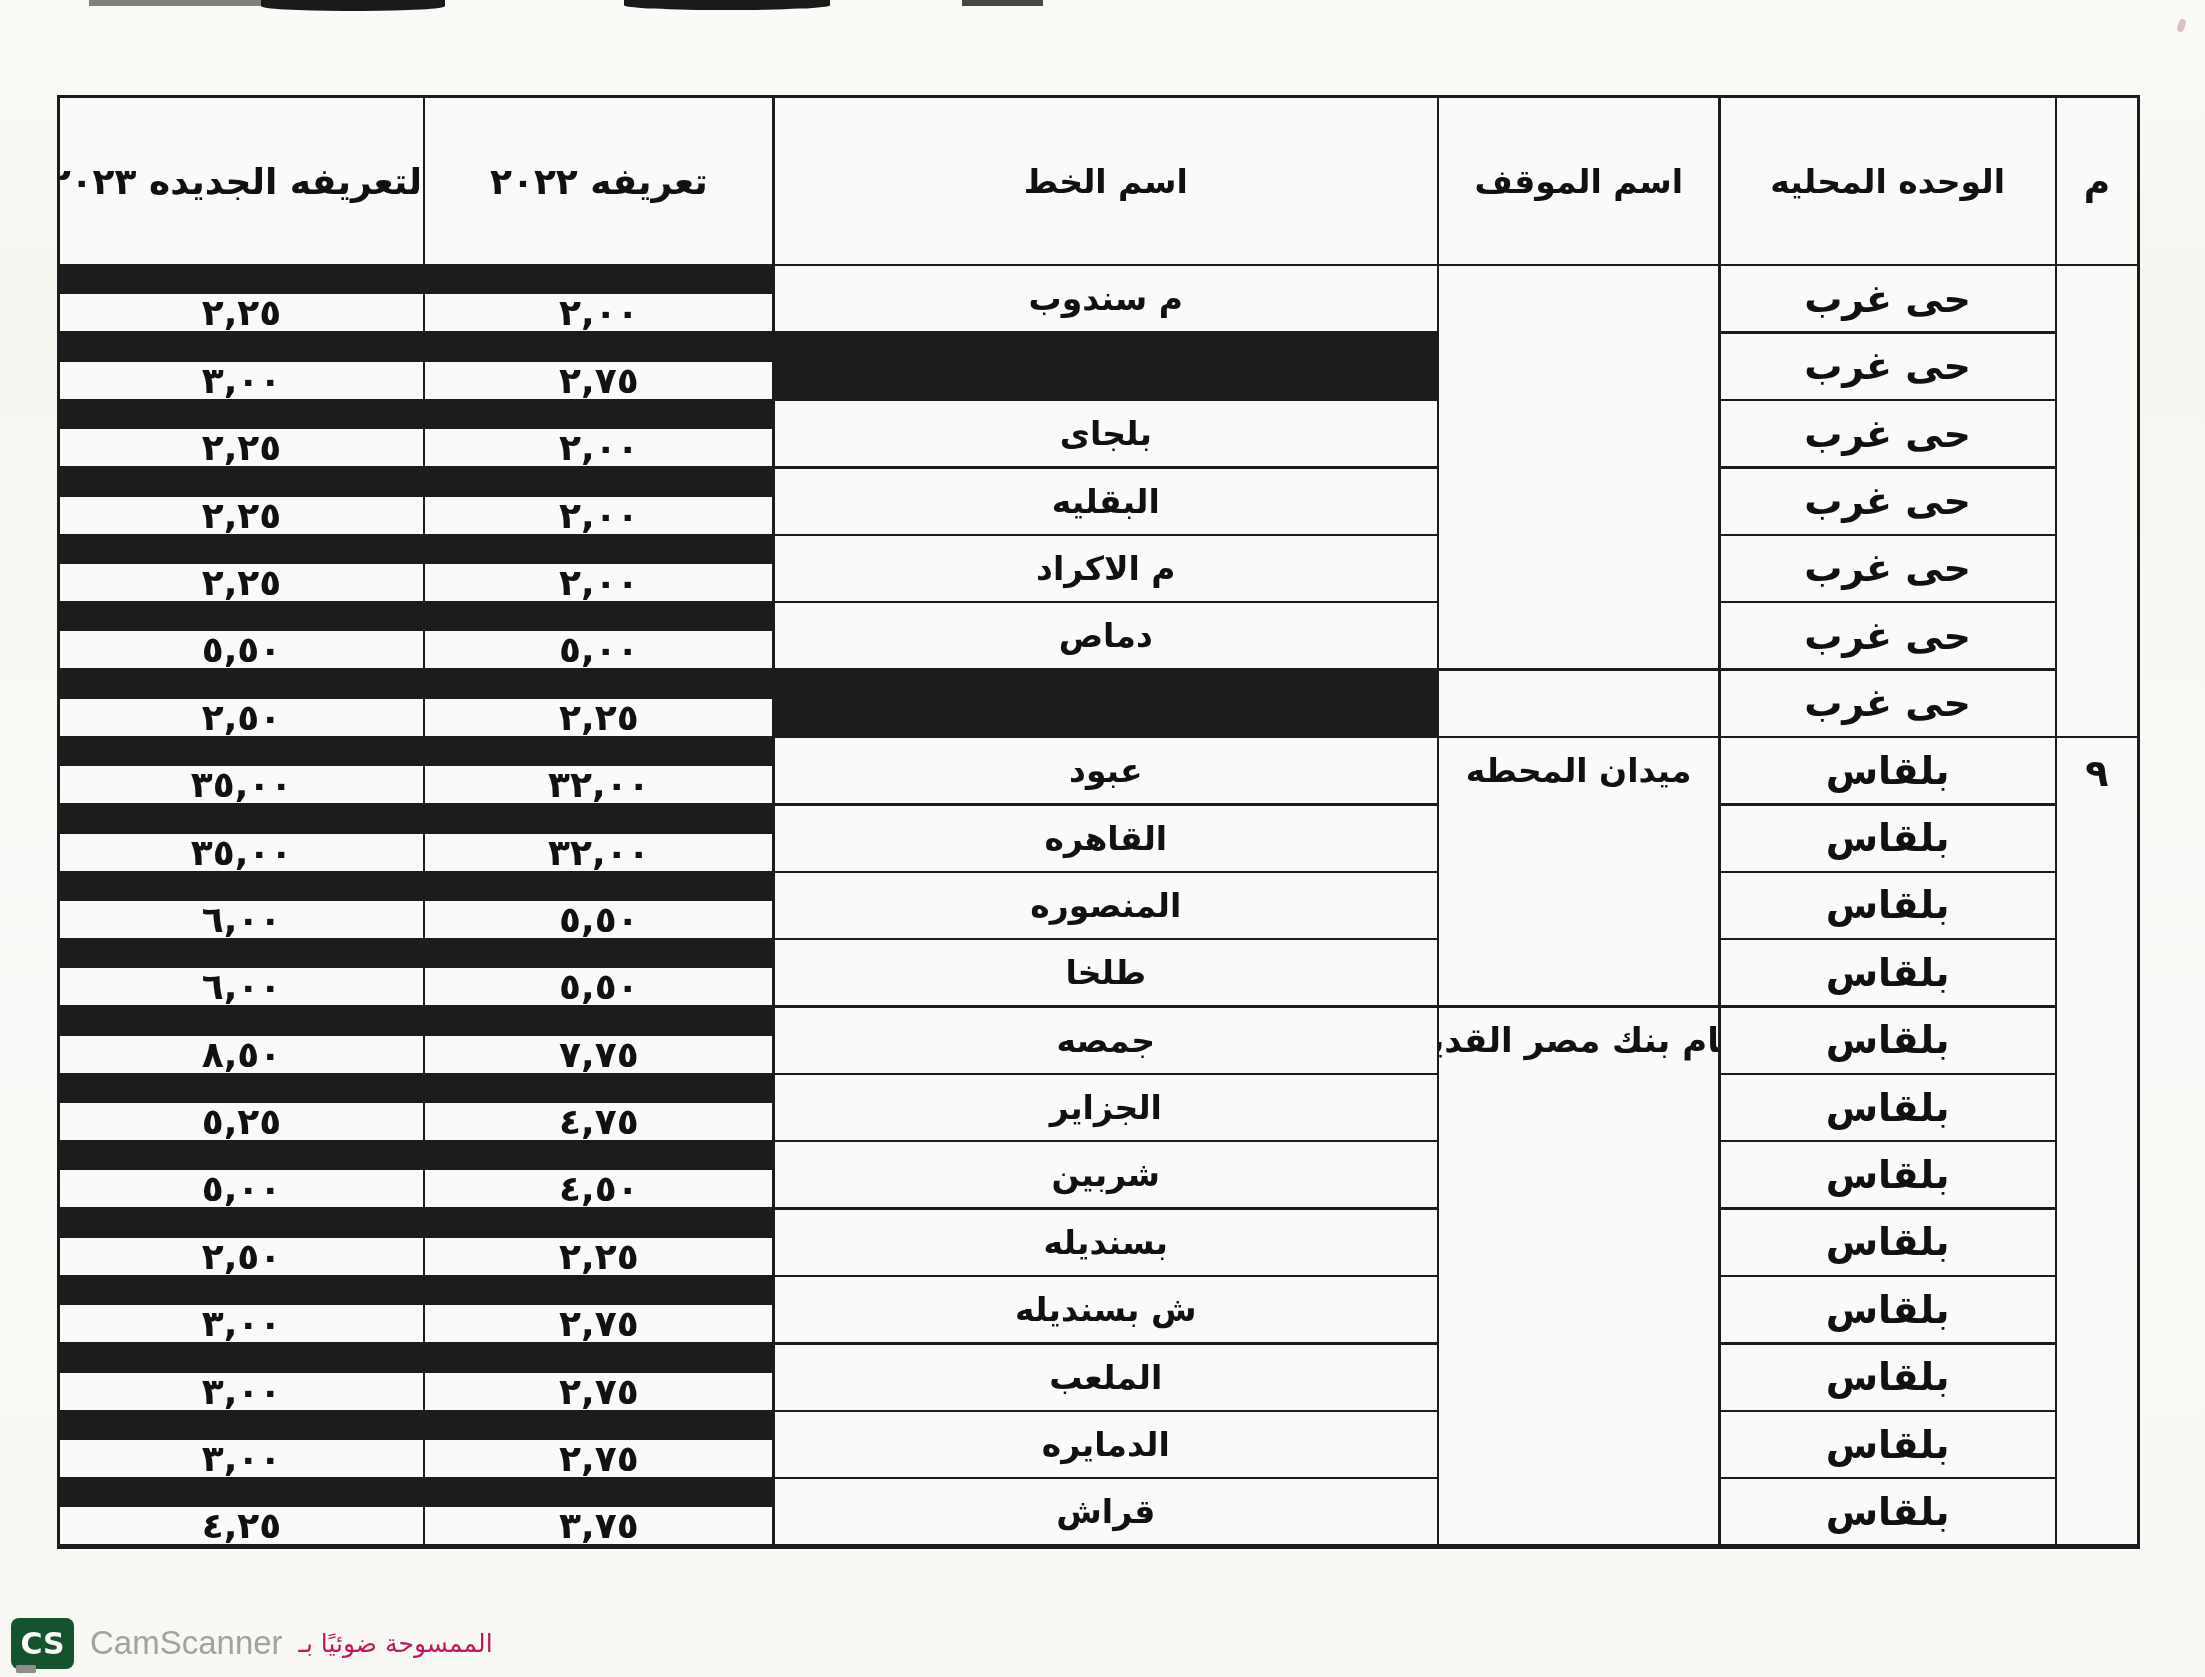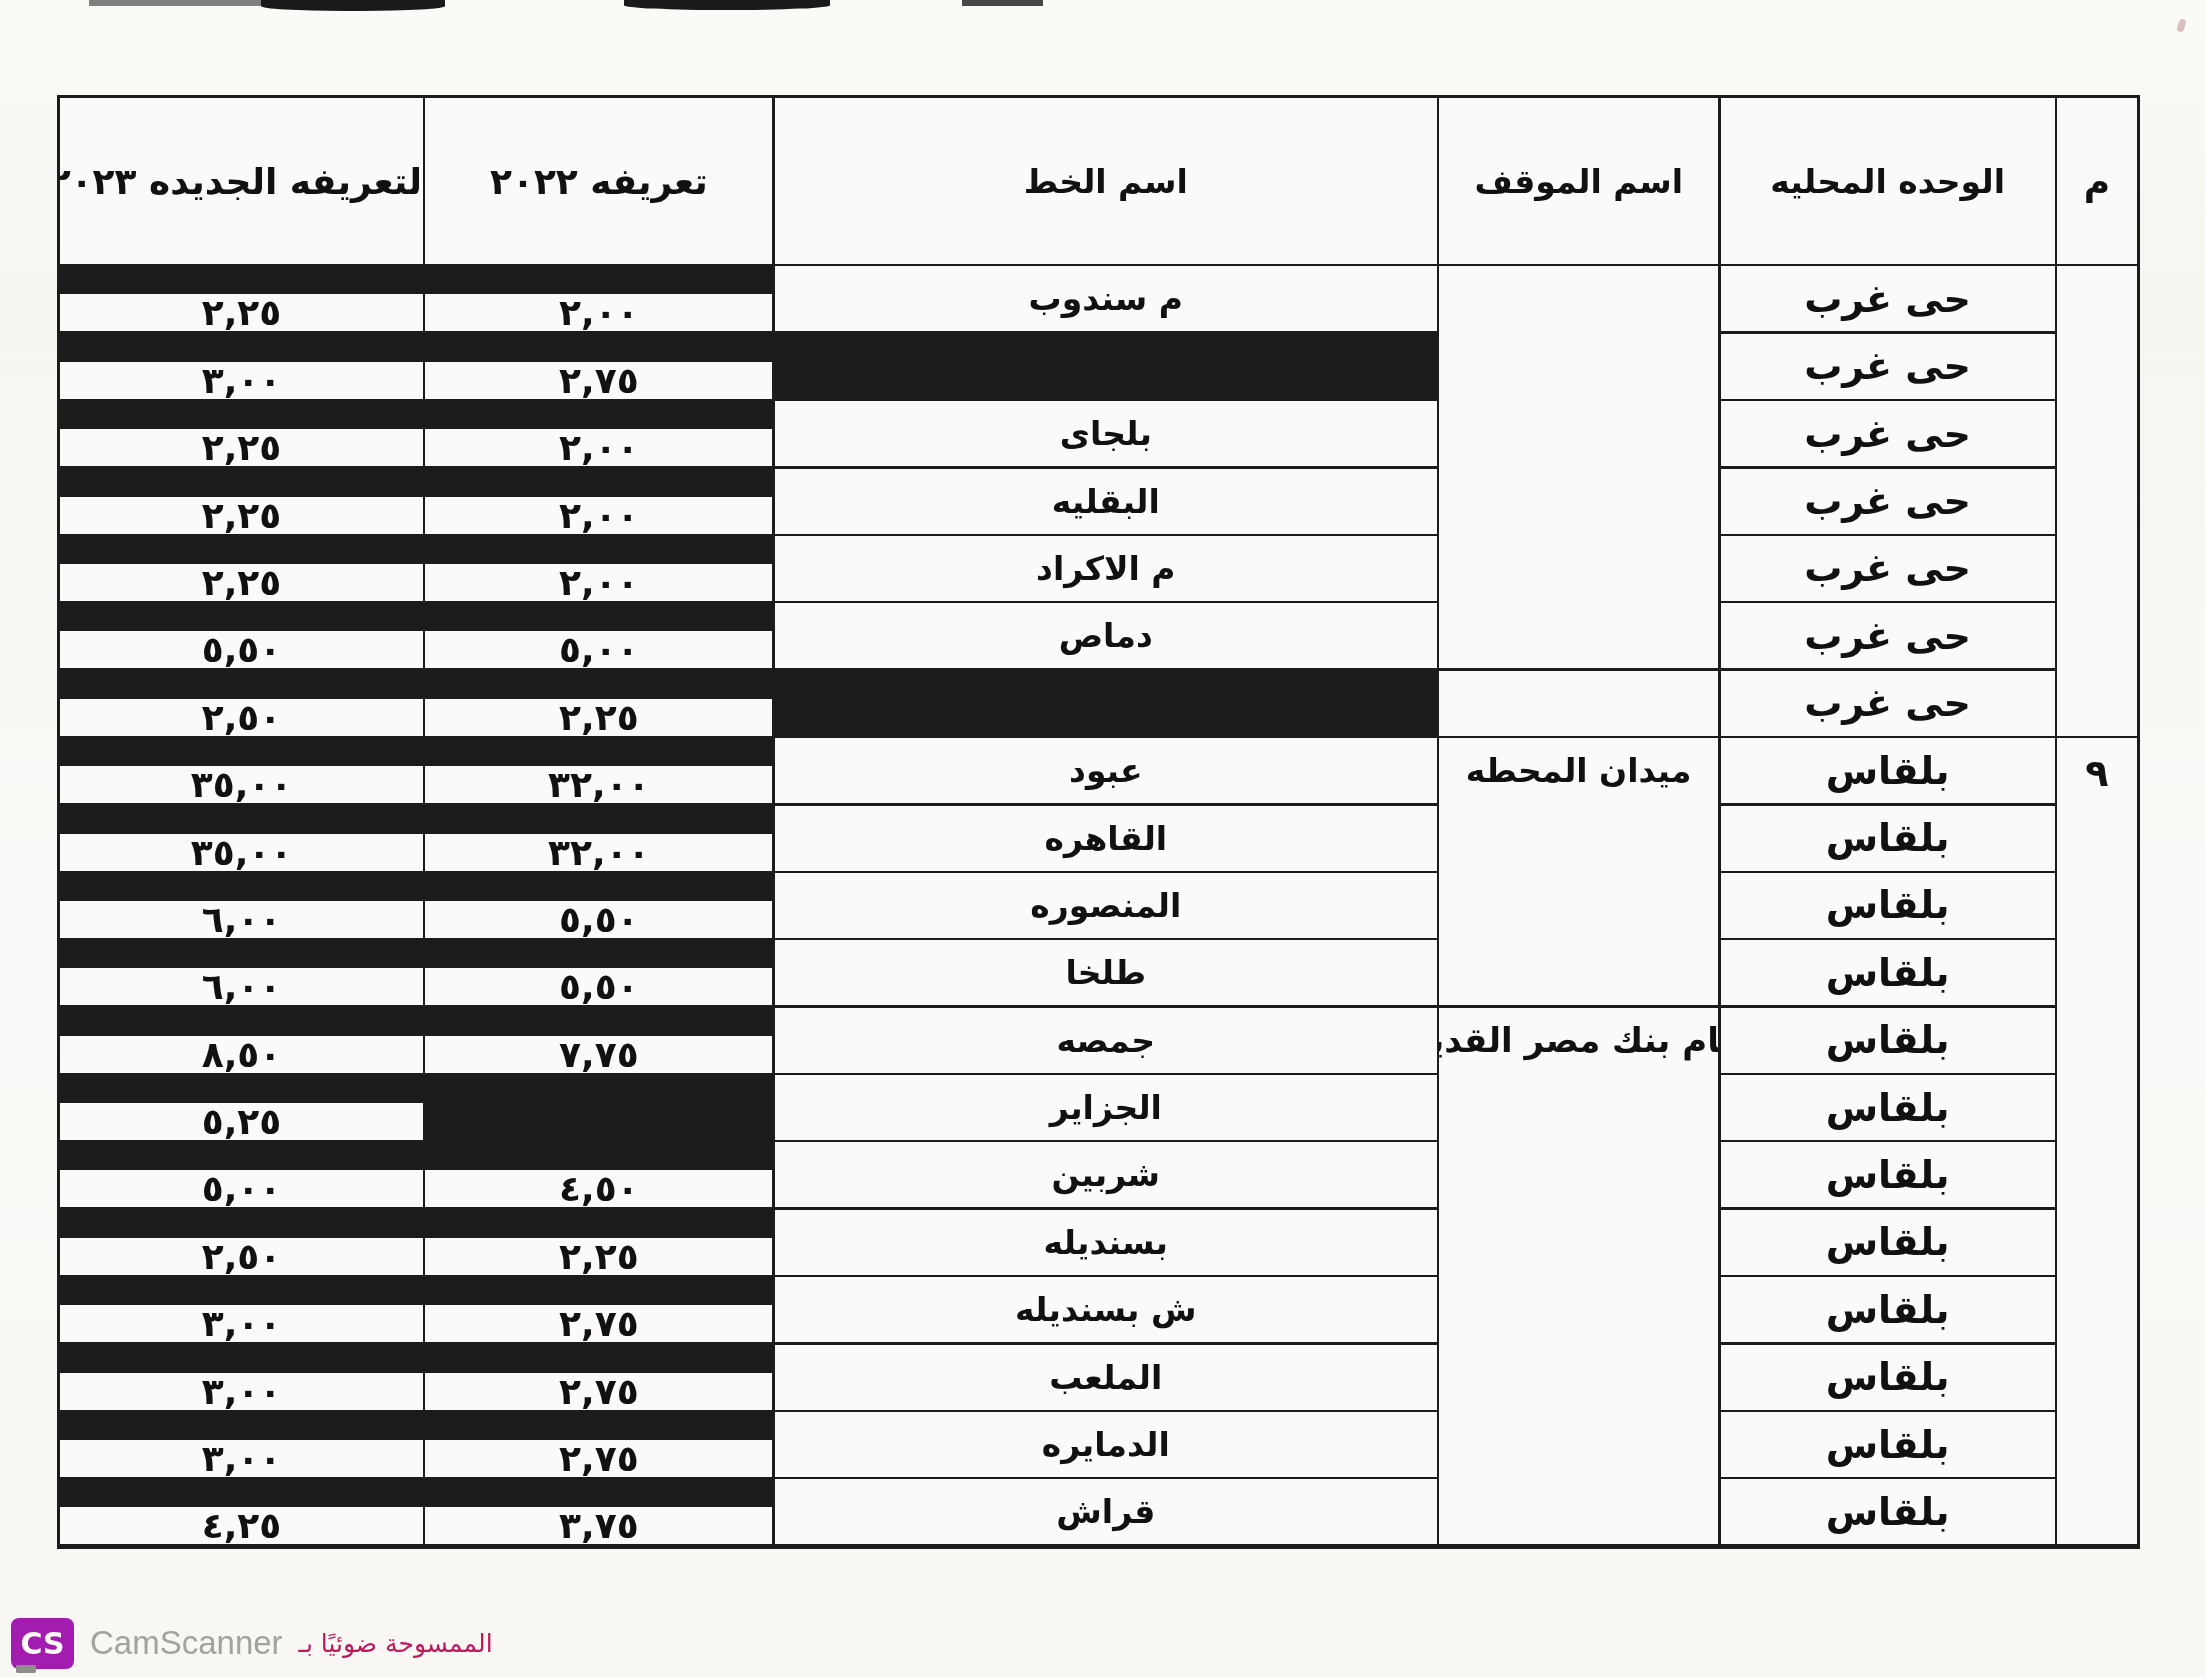--- a/index.html
+++ b/index.html
@@ -37,21 +37,21 @@
   .stop{font-size:33px;}
   .stop.small{font-size:34px;}
   .idx{font-size:38px;}
   .top{align-items:flex-start;padding-top:12.7px;}
   .watermark{
     position:absolute;left:11px;top:1616px;height:54px;
     display:flex;align-items:center;gap:16px;
   }
   .cs-badge{
     width:63px;height:51px;border-radius:8px;
-    background:#a21caf;color:#fbfaf8;
+    background:#14532d;color:#fbfaf8;
     display:flex;align-items:center;justify-content:center;
     font-size:30px;font-weight:bold;position:relative;
   }
   .cs-badge:after{
     content:"";position:absolute;left:4.8px;bottom:-4.8px;
     width:20.6px;height:8px;background:#8f8e8b;border-radius:1.6px;
   }
   .cs-brand{font-size:33px;color:#a3a2a0;font-family:"Liberation Sans","DejaVu Sans",sans-serif;}
   .cs-note{font-size:25px;color:#be185d;}
   .speck{position:absolute;left:2178px;top:19px;width:7.1px;height:12.7px;background:#c59fa3;opacity:.65;border-radius:40%;transform:rotate(18deg);}
@@ -122,20 +122,21 @@
     <div class="cell unit" dir="rtl" style="grid-area: 11 / 5;">بلقاس</div>
     <div class="cell num" dir="rtl" style="grid-area: 12 / 1;">٦,٠٠</div>
     <div class="cell num" dir="rtl" style="grid-area: 12 / 2;">٥,٥٠</div>
     <div class="cell line" dir="rtl" style="grid-area: 12 / 3;">طلخا</div>
     <div class="cell unit" dir="rtl" style="grid-area: 12 / 5;">بلقاس</div>
     <div class="cell num" dir="rtl" style="grid-area: 13 / 1;">٨,٥٠</div>
     <div class="cell num" dir="rtl" style="grid-area: 13 / 2;">٧,٧٥</div>
     <div class="cell line" dir="rtl" style="grid-area: 13 / 3;">جمصه</div>
     <div class="cell unit" dir="rtl" style="grid-area: 13 / 5;">بلقاس</div>
     <div class="cell num" dir="rtl" style="grid-area: 14 / 1;">٥,٢٥</div>
+    <div class="cell num" dir="rtl" style="grid-area: 14 / 2;">٤,٧٥</div>
     <div class="cell line" dir="rtl" style="grid-area: 14 / 3;">الجزاير</div>
     <div class="cell unit" dir="rtl" style="grid-area: 14 / 5;">بلقاس</div>
     <div class="cell num" dir="rtl" style="grid-area: 15 / 1;">٥,٠٠</div>
     <div class="cell num" dir="rtl" style="grid-area: 15 / 2;">٤,٥٠</div>
     <div class="cell line" dir="rtl" style="grid-area: 15 / 3;">شربين</div>
     <div class="cell unit" dir="rtl" style="grid-area: 15 / 5;">بلقاس</div>
     <div class="cell num" dir="rtl" style="grid-area: 16 / 1;">٢,٥٠</div>
     <div class="cell num" dir="rtl" style="grid-area: 16 / 2;">٢,٢٥</div>
     <div class="cell line" dir="rtl" style="grid-area: 16 / 3;">بسنديله</div>
     <div class="cell unit" dir="rtl" style="grid-area: 16 / 5;">بلقاس</div>

